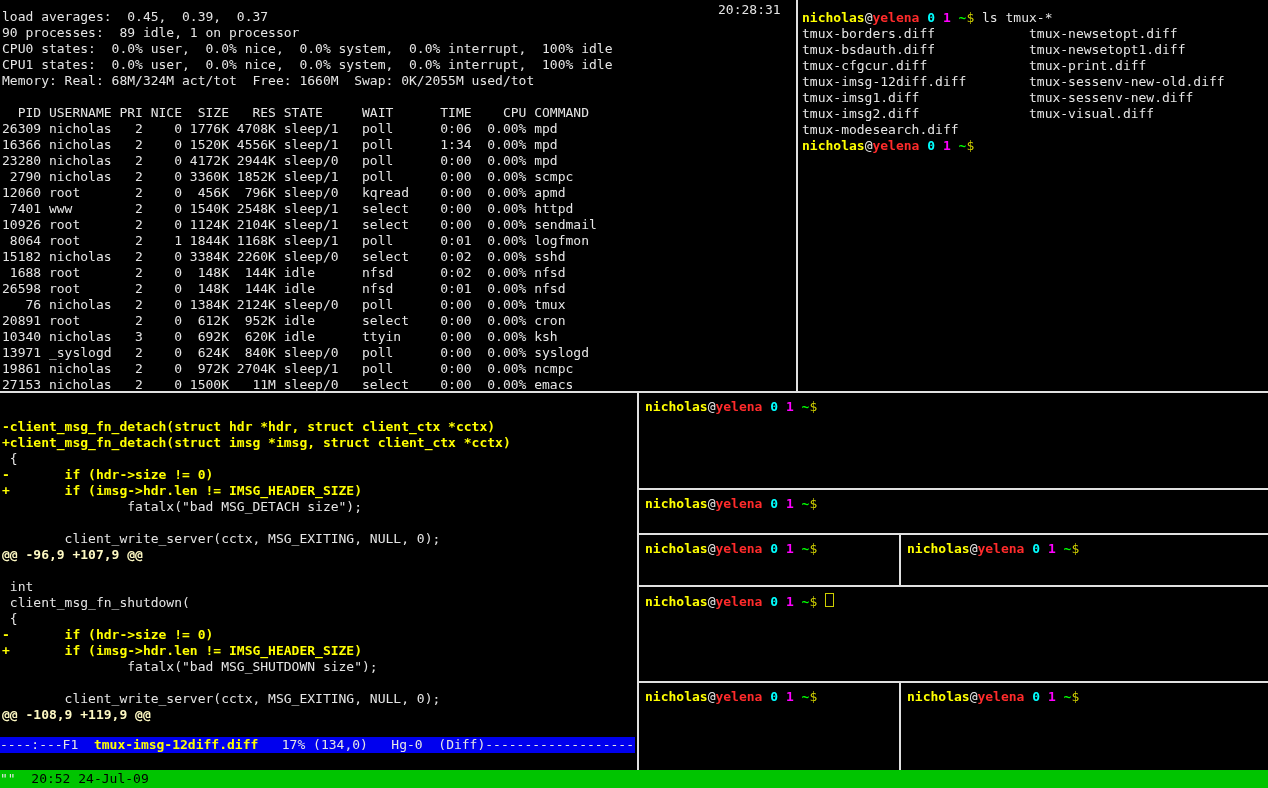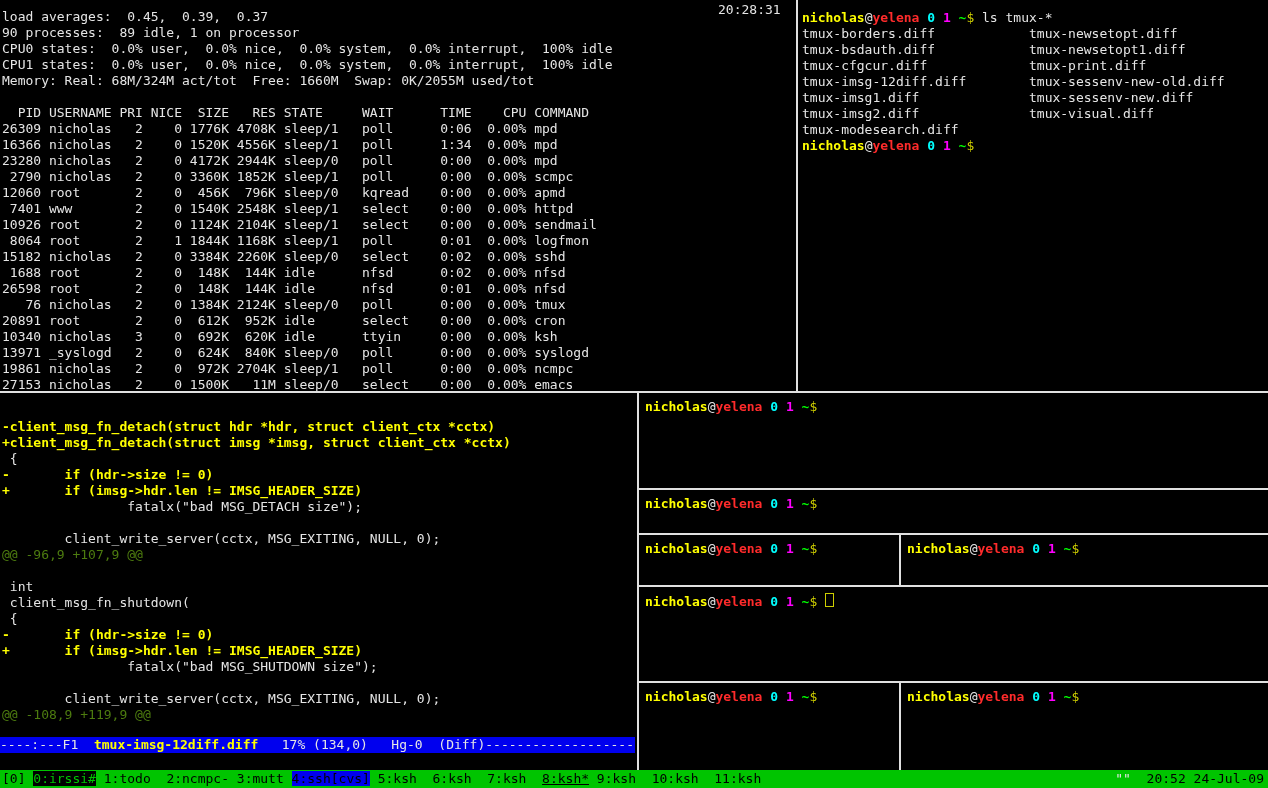--- a/index.html
+++ b/index.html
@@ -13,21 +13,21 @@
   .vline,.hline{position:absolute;background:#e0e0e0;}
   
   .c-by{color:#ffff00;font-weight:bold;}
   .c-br{color:#ff2b2b;font-weight:bold;}
   .c-bc{color:#00ffff;font-weight:bold;}
   .c-bm{color:#ff00ff;font-weight:bold;}
   .c-bg{color:#00ff00;font-weight:bold;}
   .c-ny{color:#cdcd00;}
   .c-w{color:#e5e5e5;}
   .c-y{color:#ffff00;font-weight:bold;}
-  .c-g{color:#4d7c0f;font-weight:normal;}
+  .c-g{color:#fef9c3;font-weight:bold;}
   .c-cur{display:inline-block;width:7px;height:12px;border:1px solid #cdcd00;vertical-align:-1px;}
   
   .modeline{position:absolute;left:0;top:737px;width:635px;height:16px;line-height:16px;
     background:#0000ee;white-space:pre;padding-left:0;overflow:hidden;}
   
   .statusbar{position:absolute;left:0;top:770px;width:1268px;height:18px;line-height:18px;
     background:#00c400;color:#000;display:flex;justify-content:space-between;white-space:pre;overflow:hidden;}
   .statusbar .sb-left{padding-left:2px;white-space:pre;}
   .statusbar .sb-right{padding-right:4px;white-space:pre;}
   .c-sg{background:#00c400;color:#000;}
@@ -112,17 +112,16 @@
 
   <div class="pane" style="left:641px;top:683px;width:256px;height:87px;padding:6px 0 0 4px;">
     <div class="line"><span class="c-by">nicholas</span><span class="c-w">@</span><span class="c-br">yelena</span><span class="c-w"> </span><span class="c-bc">0</span><span class="c-w"> </span><span class="c-bm">1</span><span class="c-w"> </span><span class="c-bg">~</span><span class="c-ny">$</span></div>
   </div>
   <div class="vline" style="left:899px;top:683px;width:2px;height:87px;"></div>
   <div class="pane" style="left:903px;top:683px;width:365px;height:87px;padding:6px 0 0 4px;">
     <div class="line"><span class="c-by">nicholas</span><span class="c-w">@</span><span class="c-br">yelena</span><span class="c-w"> </span><span class="c-bc">0</span><span class="c-w"> </span><span class="c-bm">1</span><span class="c-w"> </span><span class="c-bg">~</span><span class="c-ny">$</span></div>
   </div>
 
   <div class="statusbar">
-    <div class="sb-left"><span class="c-sg">[0] </span><span class="c-sk">0:irssi#</span><span class="c-sg"> 1:todo  2:ncmpc- 3:mutt </span><span class="c-sb">4:ssh[cvs]</span><span class="c-sg"> 5:ksh  6:ksh  7:ksh  </span><span class="c-sgu">8:ksh*</span><span class="c-sg"> 9:ksh  10:ksh  11:ksh</span></div>
     <div class="sb-right"><span class="c-sw">""</span><span class="c-sg">  20:52 24-Jul-09</span></div>
   </div>
 
 </div>
 
 </body></html>

